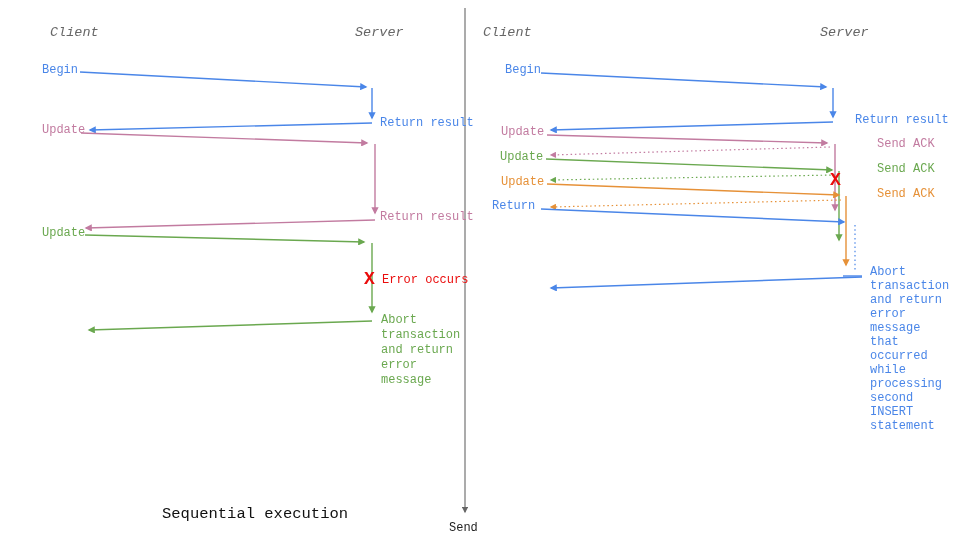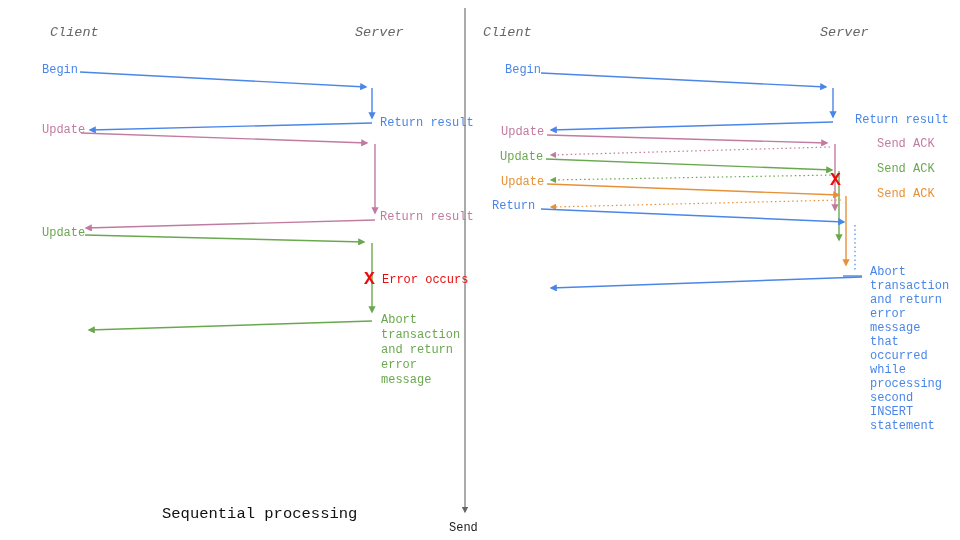--- a/index.html
+++ b/index.html
@@ -91,21 +91,21 @@
   <div class="lbl blue" style="left:380px;top:117px">Return result</div>
   <div class="lbl pink" style="left:42px;top:124px">Update</div>
   <div class="lbl pink" style="left:380px;top:211px">Return result</div>
   <div class="lbl green" style="left:42px;top:227px">Update</div>
   <div class="lbl red xmark" style="left:364px;top:270px">X</div>
   <div class="lbl red" style="left:382px;top:274px">Error occurs</div>
   <div class="lbl green block lh15" style="left:381px;top:313px;width:90px">Abort
 transaction
 and return
 error message</div>
-  <div class="cap" style="left:162px;top:505px">Sequential processing</div>
+  <div class="cap" style="left:162px;top:505px">Sequential execution</div>
 
   <div class="lbl blue" style="left:505px;top:64px">Begin</div>
   <div class="lbl blue" style="left:855px;top:114px">Return result</div>
   <div class="lbl pink" style="left:501px;top:126px">Update</div>
   <div class="lbl pink" style="left:877px;top:138px">Send ACK</div>
   <div class="lbl green" style="left:500px;top:151px">Update</div>
   <div class="lbl green" style="left:877px;top:163px">Send ACK</div>
   <div class="lbl orange" style="left:501px;top:176px">Update</div>
   <div class="lbl orange" style="left:877px;top:188px">Send ACK</div>
   <div class="lbl blue" style="left:492px;top:200px">Return</div>

